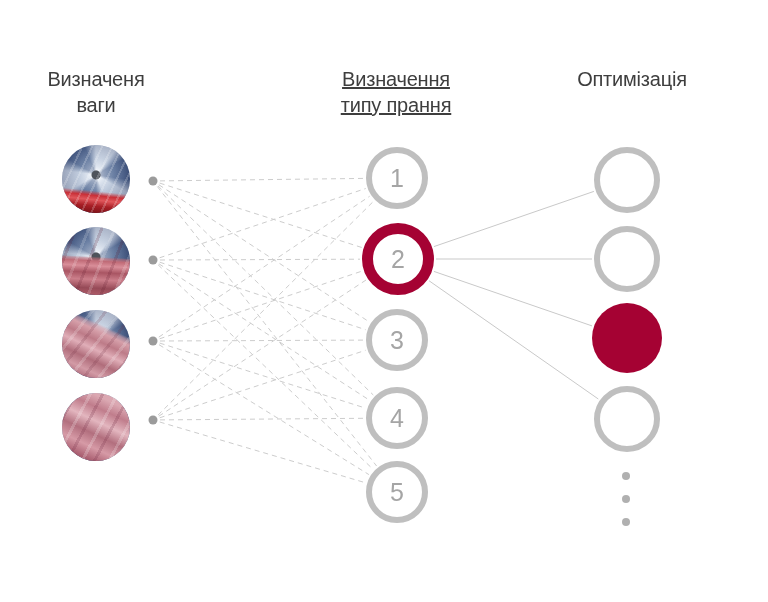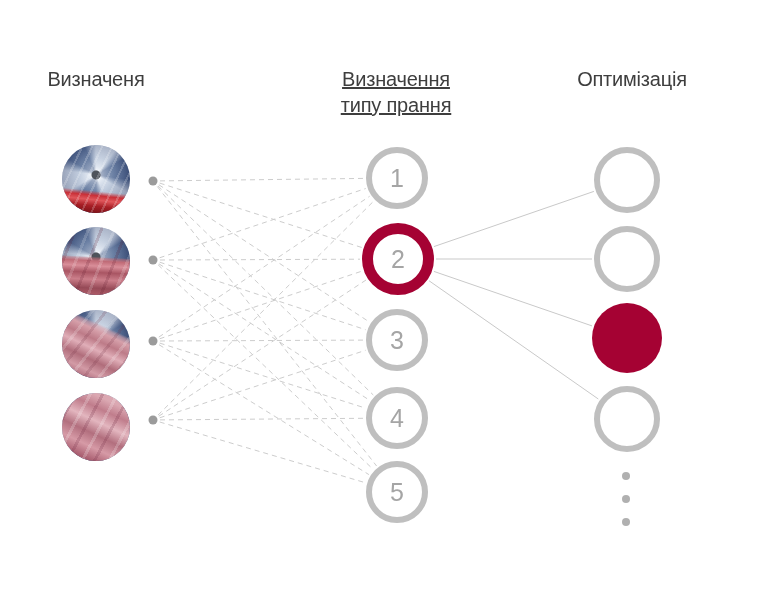--- a/index.html
+++ b/index.html
@@ -91,20 +91,21 @@
       <line x1="160.0" y1="419.9" x2="364.0" y2="418.3" class="edge-dashed"></line>
       <line x1="159.7" y1="422.0" x2="365.3" y2="482.7" class="edge-dashed"></line>
       <line x1="433.9" y1="246.6" x2="593.9" y2="191.4" class="edge-solid"></line>
       <line x1="436.0" y1="259.0" x2="592.0" y2="259.0" class="edge-solid"></line>
       <line x1="433.9" y1="271.4" x2="592.0" y2="325.9" class="edge-solid"></line>
       <line x1="429.1" y1="280.8" x2="598.3" y2="399.0" class="edge-solid"></line>
     </svg>
 
   <div class="col-title" style="left: 96px;">
     <div>Визначеня</div>
+    <div>ваги</div>
   </div>
   <div class="col-title" style="left: 396px; text-decoration: underline;">
     <div>Визначення</div>
     <div>типу прання</div>
   </div>
   <div class="col-title" style="left: 632px;">
     <div>Оптимізація</div>
   </div>
 <div class="photo photo-1" style="left: 96px; top: 179px;">
       <div class="drum"></div>

